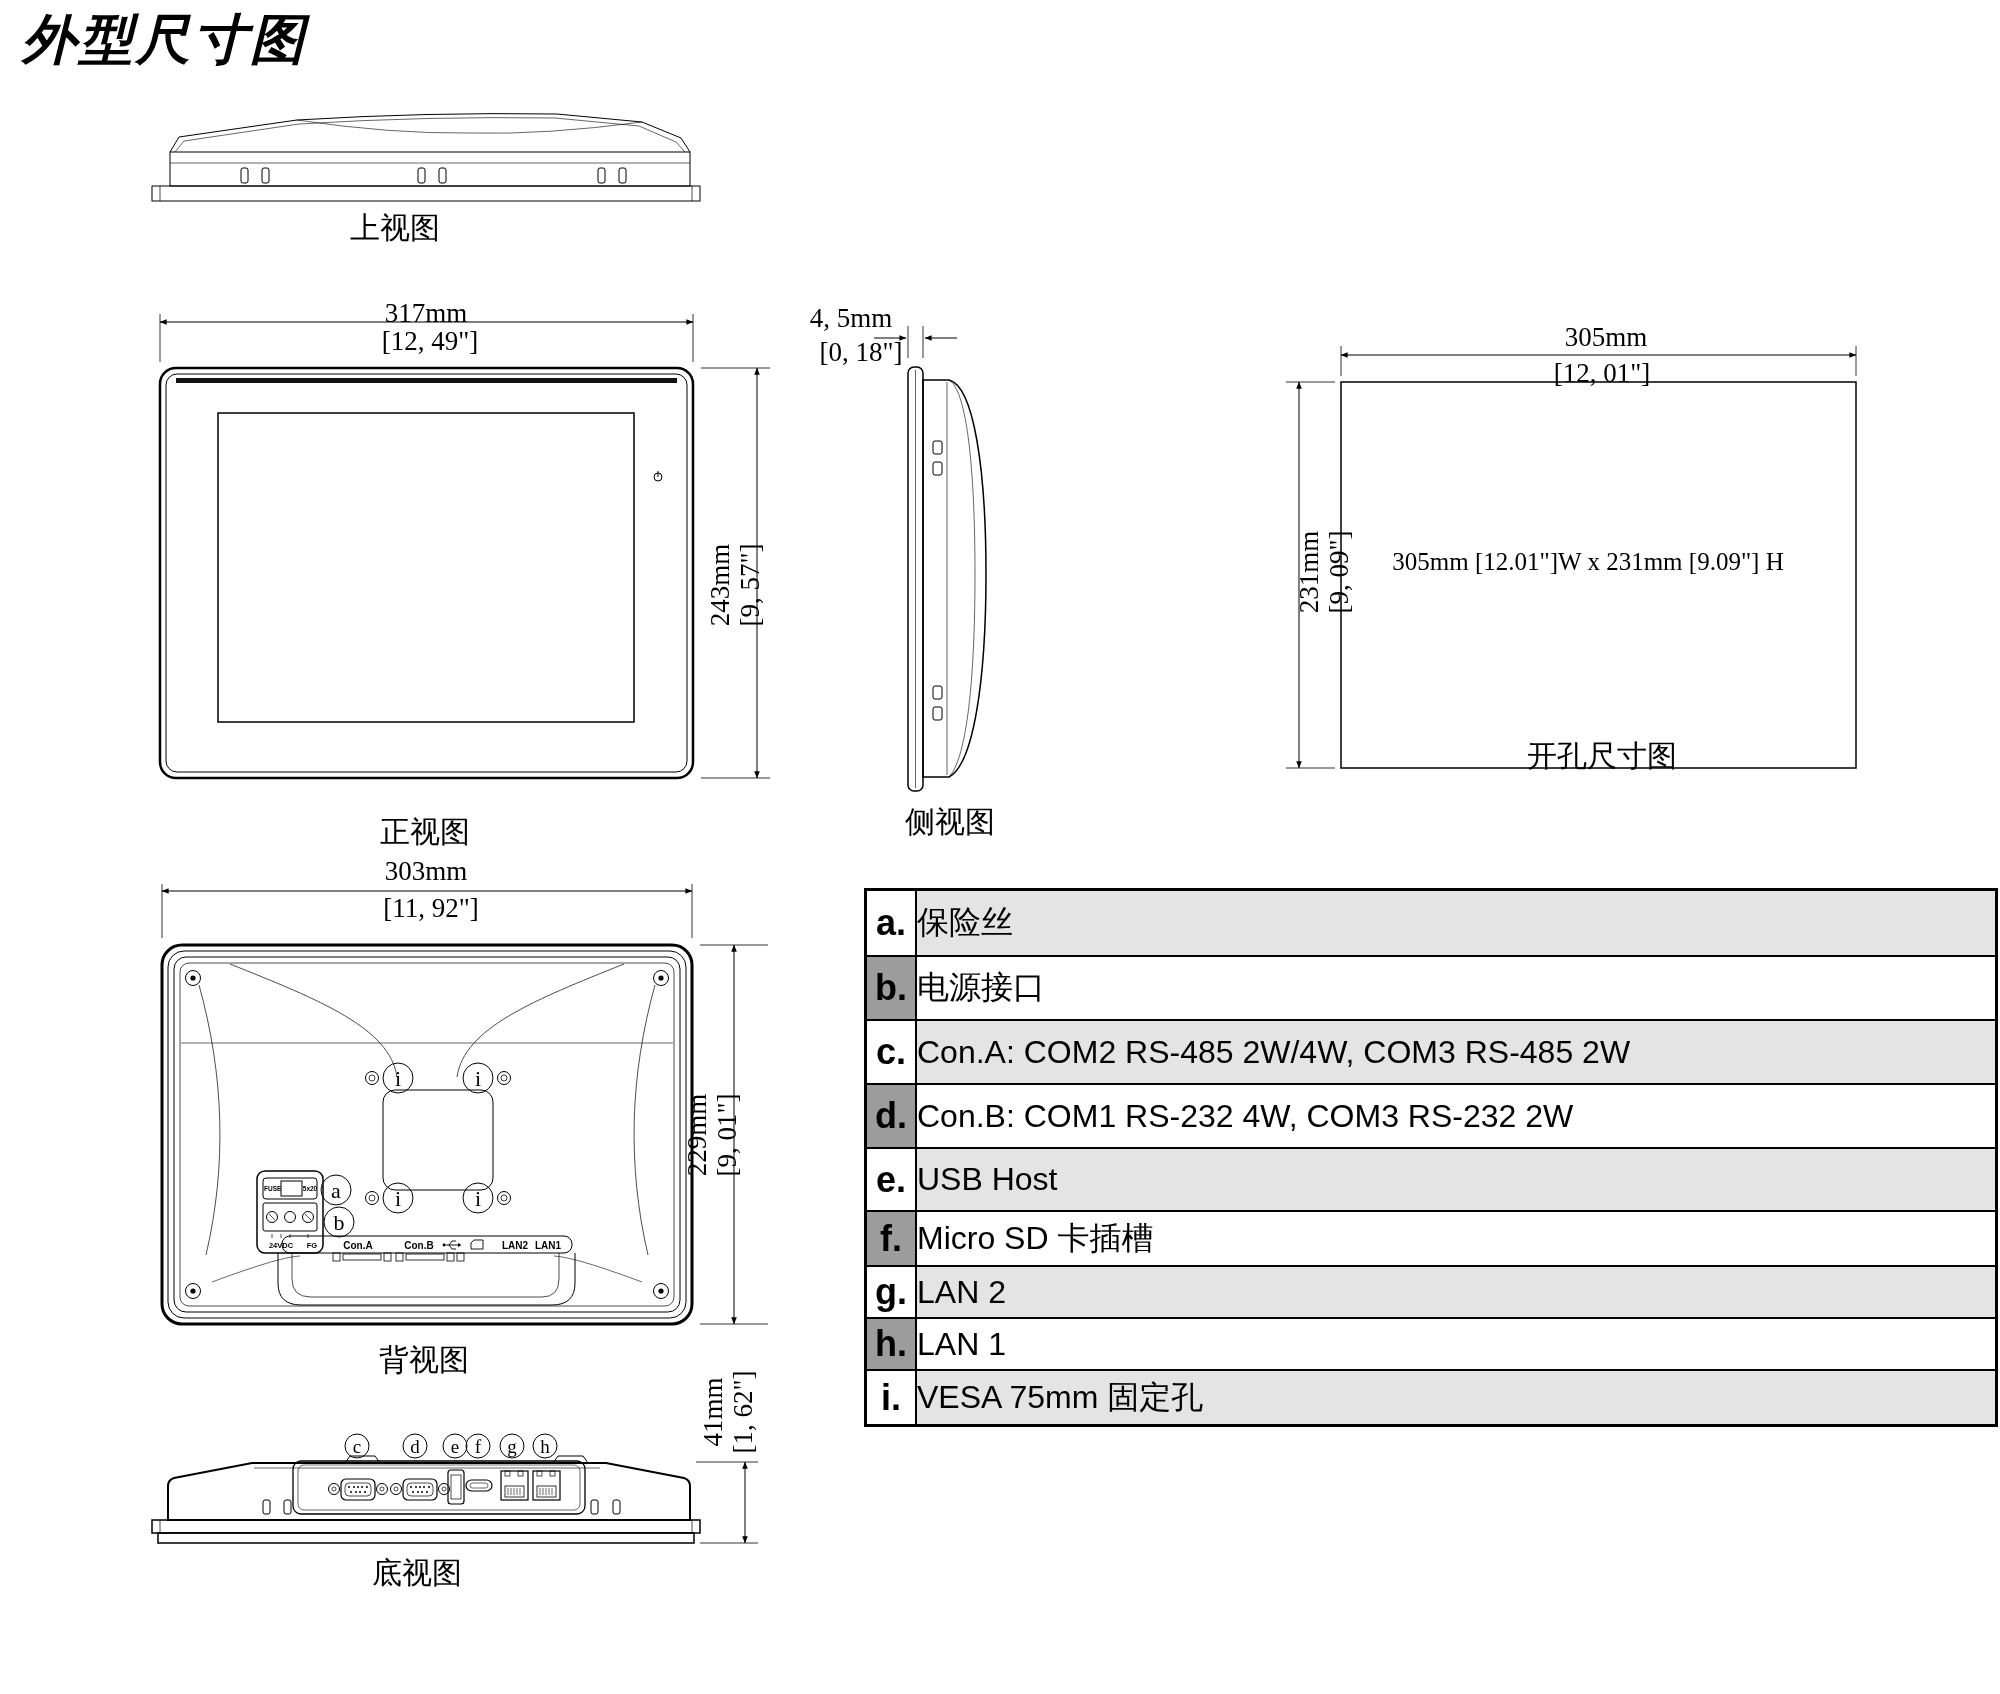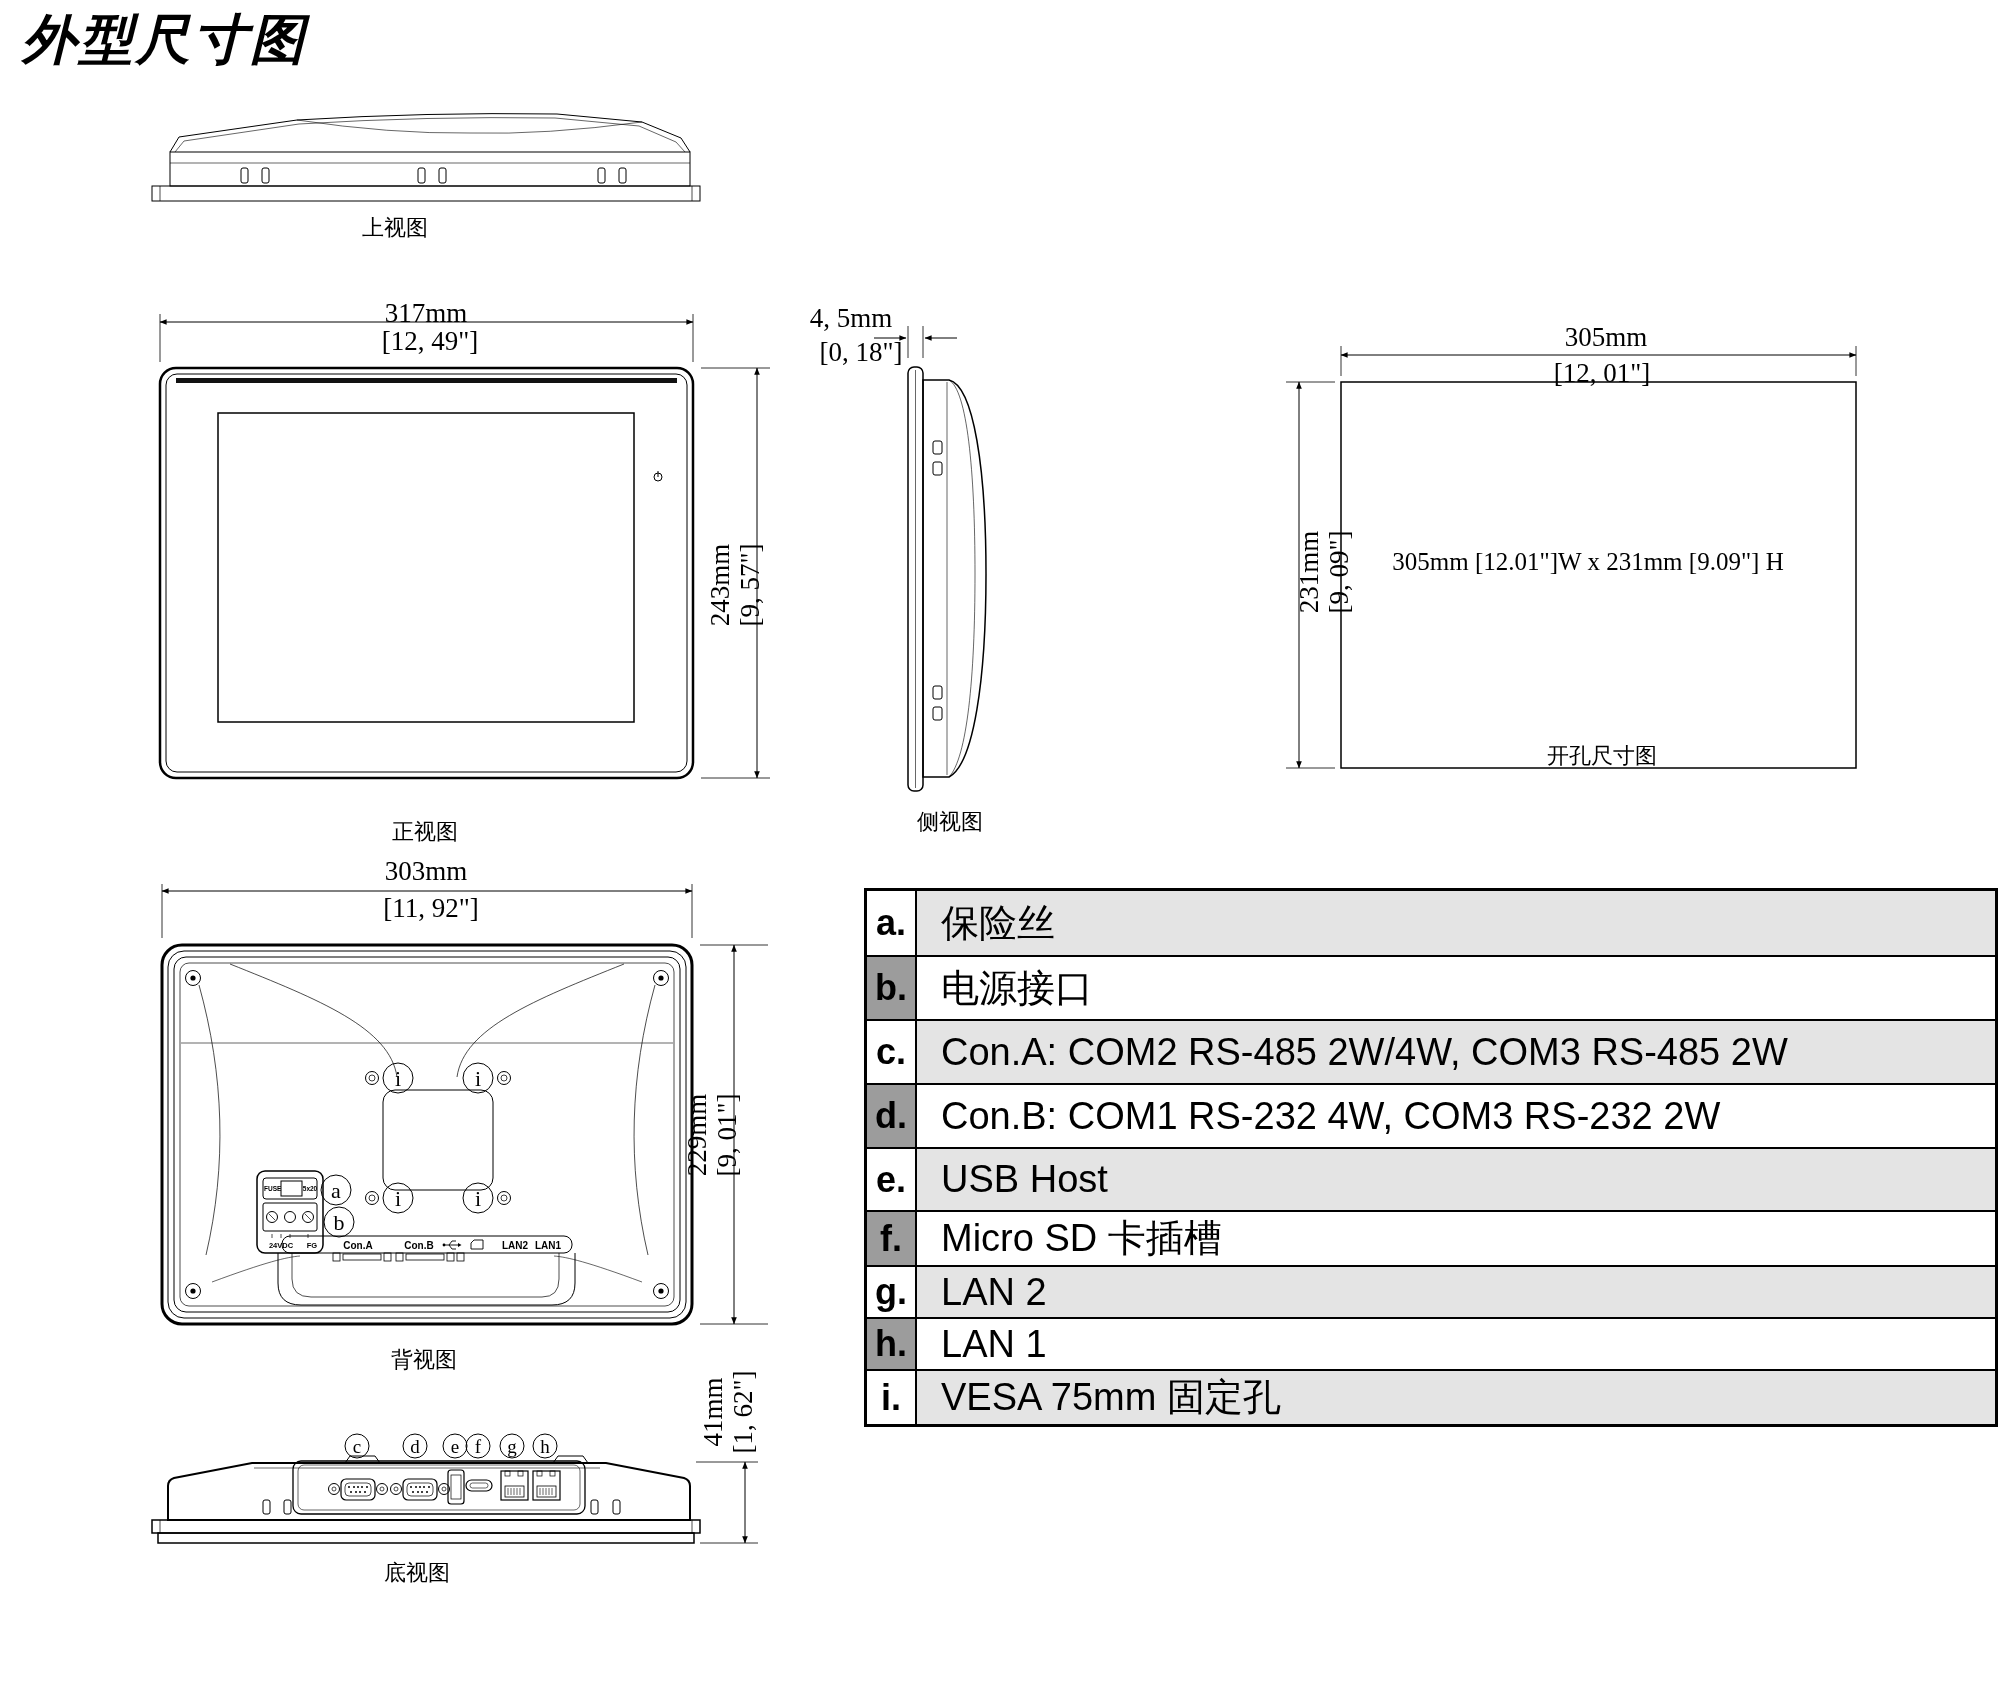--- a/index.html
+++ b/index.html
@@ -1,35 +1,35 @@
 <!DOCTYPE html>
 <html><head>
 <meta charset="utf-8">
 <style>
   html,body{margin:0;padding:0;background:#fff;}
   .canvas{position:relative;width:2000px;height:1694px;background:#fff;overflow:hidden;
           font-family:"Liberation Serif",serif;color:#000;}
   svg{position:absolute;left:0;top:0;}
   .page-title{position:absolute;left:22px;top:4px;font-size:54px;font-weight:bold;
               font-style:italic;letter-spacing:3px;font-family:"Liberation Serif",serif;}
-  .vlabel{position:absolute;transform:translate(-50%,-50%);font-size:22px;white-space:nowrap;}
+  .vlabel{position:absolute;transform:translate(-50%,-50%);font-size:30px;white-space:nowrap;}
   .hdim{position:absolute;transform:translate(-50%,-50%);font-size:27px;white-space:nowrap;
         font-family:"Liberation Serif",serif;}
   .vdim{position:absolute;transform:translate(-50%,-50%) rotate(-90deg);
         display:flex;flex-direction:column;align-items:center;line-height:1.12;
         font-size:27px;white-space:nowrap;font-family:"Liberation Serif",serif;}
   .cutnote{position:absolute;transform:translate(-50%,-50%);font-size:25px;white-space:nowrap;}
   
   .legend{position:absolute;left:864px;top:888px;width:1128px;border:3px solid #000;
           font-family:"Liberation Sans",sans-serif;}
   .lrow{display:flex;box-sizing:border-box;}
   .lrow + .lrow{border-top:2px solid #000;}
   .lkey{width:50px;border-right:2px solid #000;display:flex;align-items:center;
         justify-content:center;font-weight:bold;font-size:36px;box-sizing:border-box;}
-  .lval{flex:1;display:flex;align-items:center;padding-left:24px;font-size:38px;box-sizing:border-box;}
+  .lval{flex:1;display:flex;align-items:center;padding-left:0;font-size:32px;box-sizing:border-box;}
   .lrow:nth-child(odd) .lkey{background:#ffffff;}
   .lrow:nth-child(odd) .lval{background:#e4e4e4;}
   .lrow:nth-child(even) .lkey{background:#9c9c9c;}
   .lrow:nth-child(even) .lval{background:#ffffff;}
   .r64{height:64px;} .r63{height:63px;} .r55{height:55px;} .r52{height:52px;}
 </style>
 </head>
 <body>
 
 <div class="canvas">

